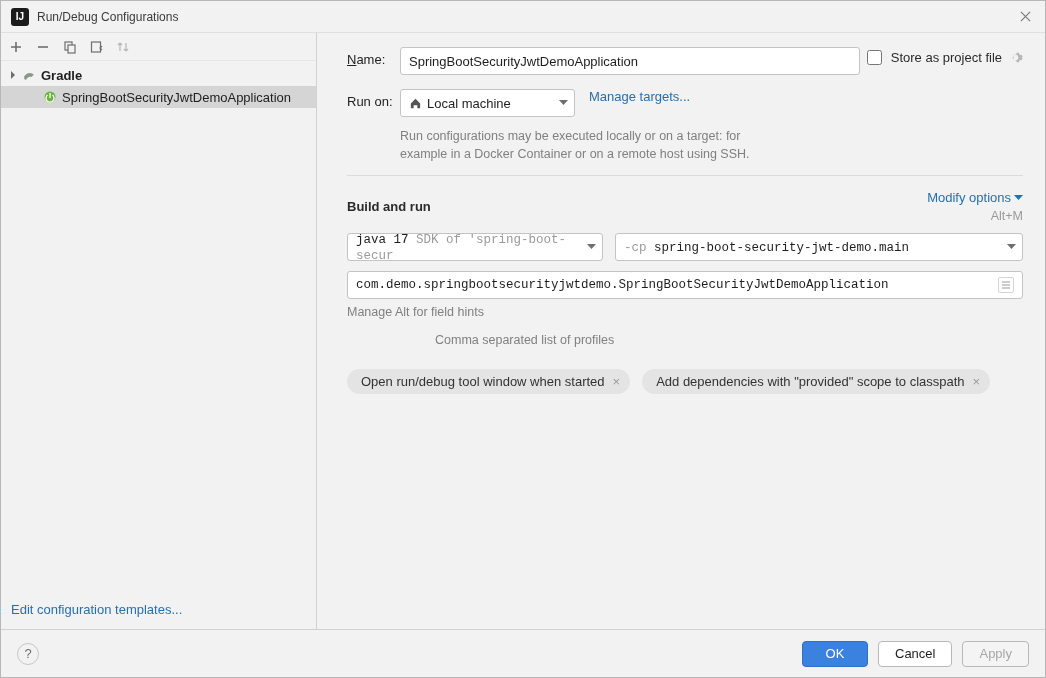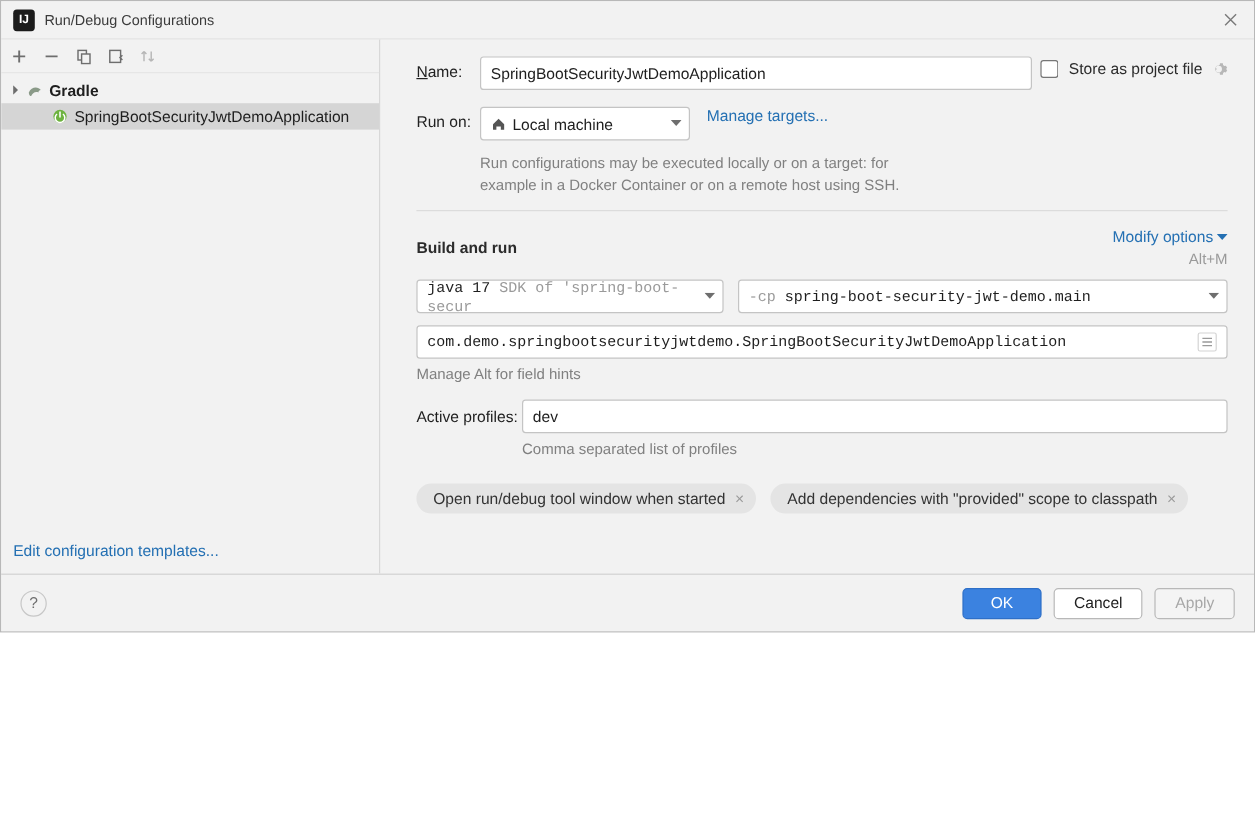--- a/index.html
+++ b/index.html
@@ -1,17 +1,17 @@
 <!DOCTYPE html>
 <html><head>
 <meta charset="utf-8">
 <style>
   * { box-sizing: border-box; }
   html, body { margin: 0; padding: 0; height: 100%; font-family: "Segoe UI", Arial, sans-serif; font-size: 13px; color: #1e1e1e; background: #fff; }
-  .window { width: 1046px; height: 527px; border: 1px solid #b8b8b8; background: #f2f2f2; display: flex; flex-direction: column; }
+  .window { width: 1046px; height: 678px; border: 1px solid #b8b8b8; background: #f2f2f2; display: flex; flex-direction: column; }
   .titlebar { height: 32px; display: flex; align-items: center; padding: 0 10px; background: #f2f2f2; border-bottom: 1px solid #e0e0e0; }
   .titlebar .icon-box { width: 18px; height: 18px; background: #1b1b1b; border-radius: 3px; display: flex; align-items: center; justify-content: center; color: #fff; font-size: 10px; font-weight: bold; margin-right: 8px; }
   .titlebar .title { flex: 1; font-size: 12px; color: #3b3b3b; }
   .titlebar .close { width: 20px; height: 20px; display: flex; align-items: center; justify-content: center; color: #7a7a7a; cursor: pointer; font-size: 14px; }
   .body { flex: 1; display: flex; flex-direction: column; min-height: 0; }
   .main { flex: 1; display: flex; min-height: 0; }
   .sidebar { width: 316px; border-right: 1px solid #d1d1d1; display: flex; flex-direction: column; background: #f2f2f2; }
   .toolbar { height: 28px; display: flex; align-items: center; padding: 0 6px; gap: 9px; border-bottom: 1px solid #e6e6e6; }
   .toolbar .tb-btn { width: 18px; height: 18px; display: flex; align-items: center; justify-content: center; color: #6e6e6e; cursor: pointer; }
   .toolbar .tb-btn svg { width: 14px; height: 14px; }
@@ -228,24 +228,20 @@
             <span class="list-icon">
                 <svg width="10" height="10" viewBox="0 0 10 10">
                   <path d="M1 2h8M1 5h8M1 8h8" stroke="#9a9a9a" stroke-width="1.2"></path>
                 </svg>
               </span>
           </div>
         </div>
 
         <div class="field-hint">Manage Alt for field hints</div>
 
-        <div class="profiles-row">
-          <div class="profiles-label">Active profiles:</div>
-          <input class="text-input profiles-input" value="dev" style="">
-        </div>
         <div class="profiles-hint">Comma separated list of profiles</div>
 
         <div class="chips">
           <div class="chip">
             <span>Open run/debug tool window when started</span>
             <span class="chip-x">×</span>
           </div>
           <div class="chip">
             <span>Add dependencies with "provided" scope to classpath</span>
             <span class="chip-x">×</span>

